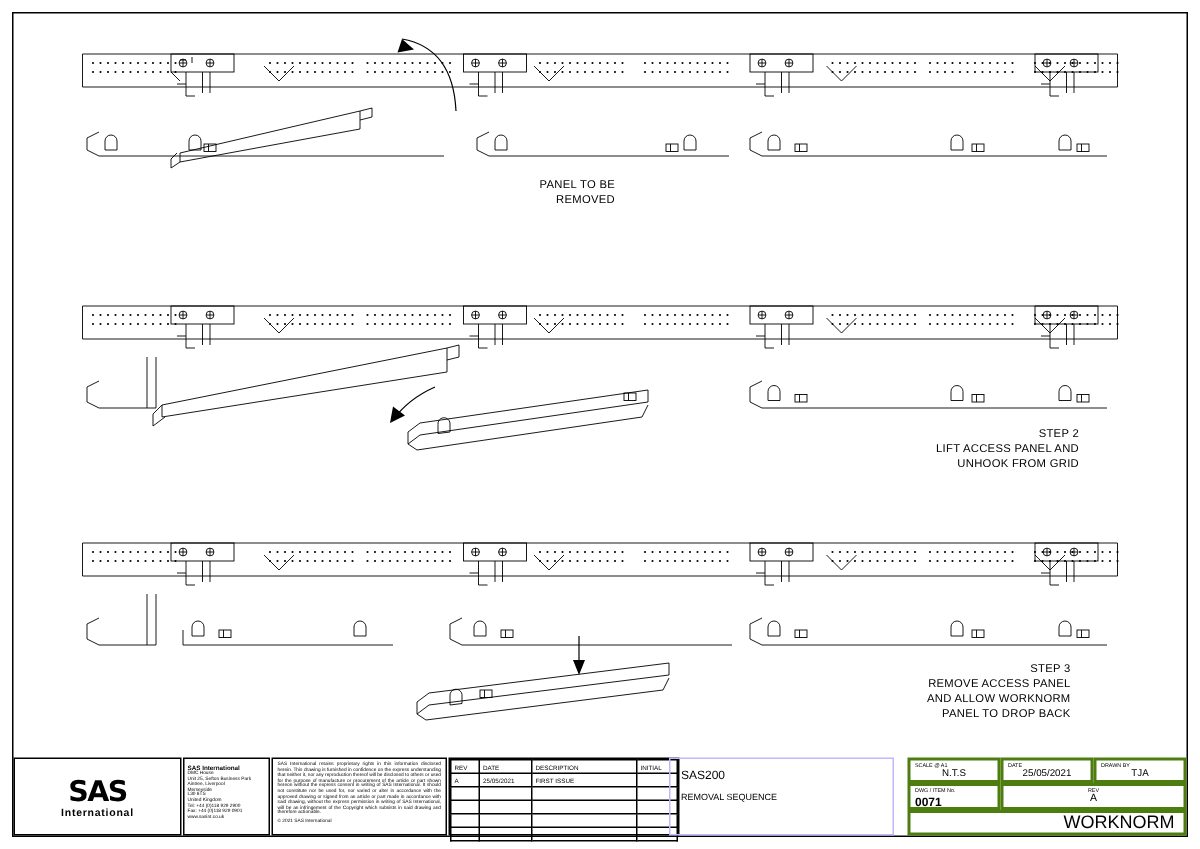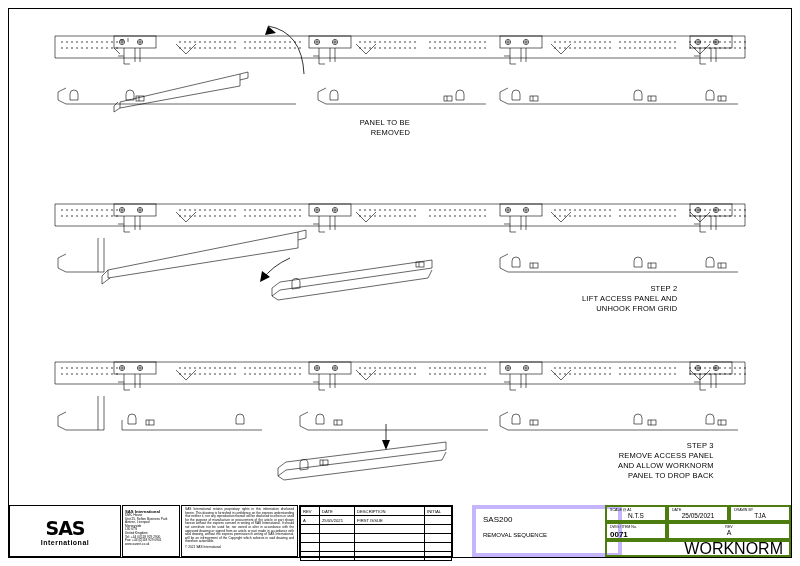--- a/index.html
+++ b/index.html
@@ -11,31 +11,31 @@
   .lbl div{white-space:nowrap;text-align:right;}
   .center{text-align:center;}
 
   
   .tb{position:absolute;left:9px;top:505px;width:642px;height:52px;box-sizing:border-box;}
   .tiny{font-size:3.2px;line-height:3.6px;}
   .tiny7{font-size:4.2px;line-height:5px;}
   .f6{font-size:6px;line-height:7.5px;}
   .f7{font-size:7px;line-height:8.5px;}
   .f8{font-size:8px;line-height:9.5px;}
-  .f13{font-size:16px;line-height:15px;}
+  .f13{font-size:12px;line-height:15px;}
   .bold{font-weight:bold;}
   .logoBox{position:absolute;left:0;top:0;width:112px;height:52px;border:1px solid #000;box-sizing:border-box;display:flex;flex-direction:column;align-items:center;justify-content:center;}
   .sasLogo{font-family:"DejaVu Sans",sans-serif;font-weight:bold;font-size:19px;letter-spacing:-1px;}
   .sasIntl{font-size:7px;font-weight:bold;letter-spacing:.5px;}
   .addr{position:absolute;left:113px;top:0;width:58px;height:52px;border:1px solid #000;box-sizing:border-box;padding:3px 2px;}
   .legalbox{position:absolute;left:172px;top:0;width:117px;height:52px;border:1px solid #000;box-sizing:border-box;padding:2px 3px;}
   .revtab{position:absolute;left:290px;top:0;width:154px;height:52px;border:1px solid #000;box-sizing:border-box;}
   .revtab table{border-collapse:collapse;width:100%;height:100%;font-size:4.2px;}
   .revtab td,.revtab th{border:1px solid #000;padding:0 2px;font-weight:normal;text-align:left;height:8px;}
-  .titlebox{position:absolute;left:463px;top:0;width:150px;height:52px;border:4px solid #c4b5fd;box-sizing:border-box;padding:6px 7px;}
+  .titlebox{position:absolute;left:437px;top:0;width:150px;height:52px;border:1px solid #c4b5fd;box-sizing:border-box;padding:6px 7px;}
   .rightgrid{position:absolute;left:596px;top:0;width:186px;height:52px;}
   .rg{position:absolute;box-sizing:border-box;border:2px solid #4d7c0f;padding:1px 3px;}
   .miniLabel{font-size:3.6px;line-height:4px;}
   .val{font-size:6.5px;}
 </style>
 </head>
 <body>
 
 <div id="sheet">
 
@@ -371,21 +371,21 @@
       <path d="M386 450 l-4 -10 l8 0 z" fill="#000" stroke="none"></path>
     </g>
   </svg>
 
   <div class="lbl center" style="left:330px;top:118px;width:80px;">
     <div>PANEL TO BE</div>
     <div>REMOVED</div>
   </div>
 
 
-  <div class="lbl" style="left:582px;top:284px;">
+  <div class="lbl" style="left:624px;top:284px;">
     <div>STEP 2</div>
     <div>LIFT ACCESS PANEL AND</div>
     <div>UNHOOK FROM GRID</div>
   </div>
 
   <div class="lbl" style="left:618px;top:441px;">
     <div>STEP 3</div>
     <div>REMOVE ACCESS PANEL</div>
     <div>AND ALLOW WORKNORM</div>
     <div>PANEL TO DROP BACK</div>

